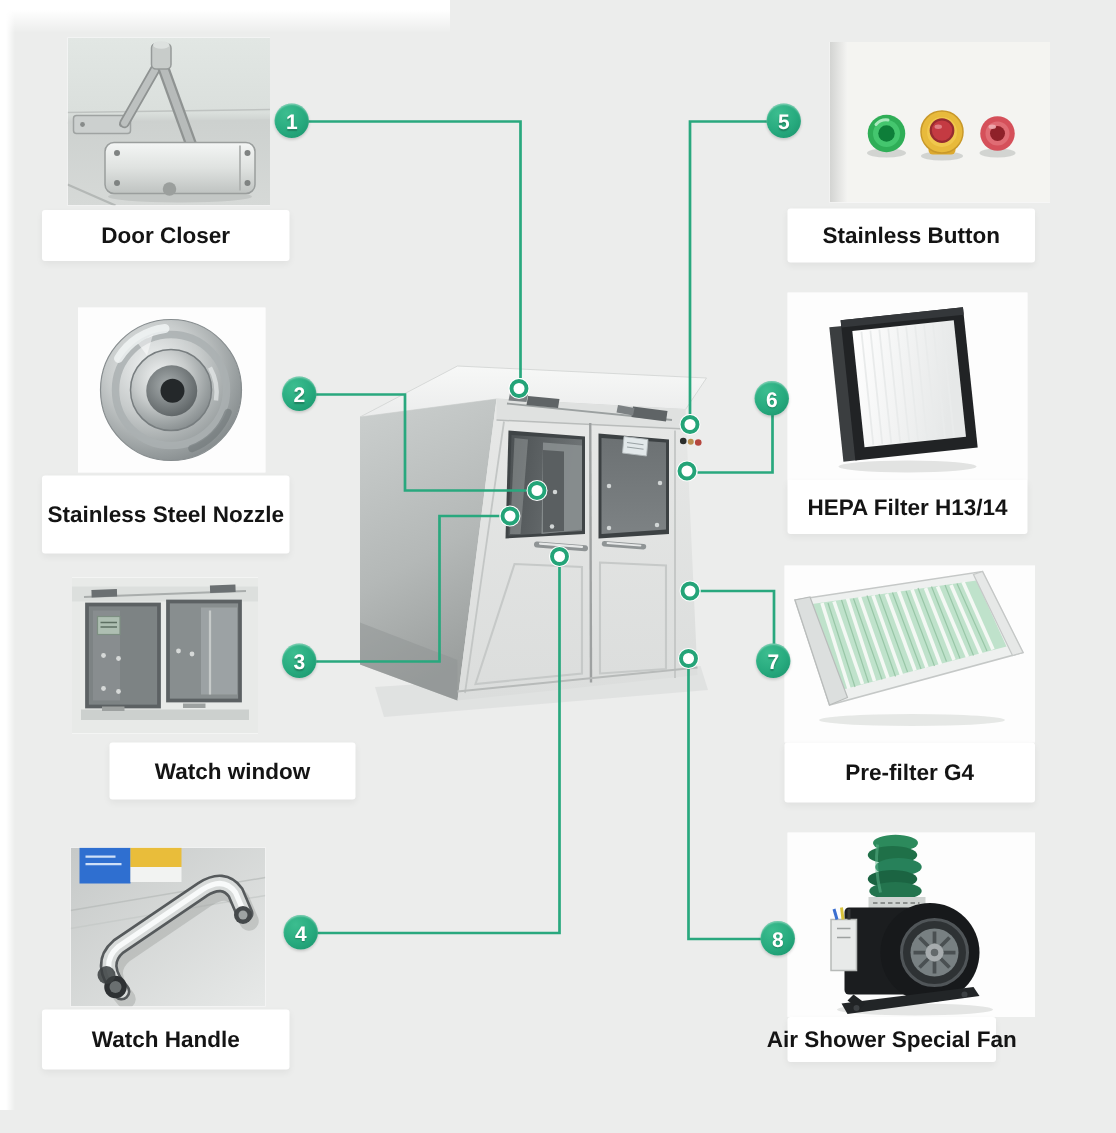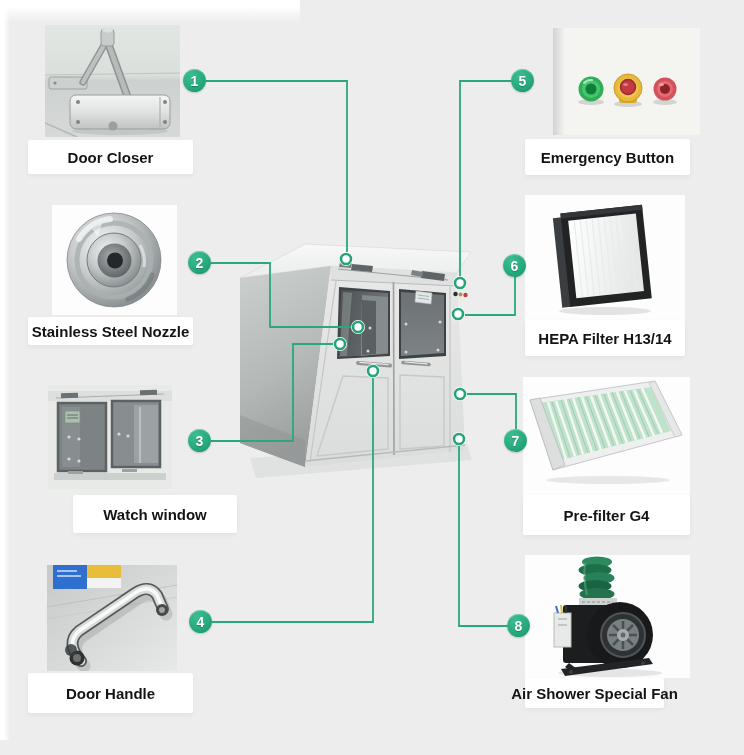--- a/index.html
+++ b/index.html
@@ -30,21 +30,21 @@
     background:radial-gradient(circle at 35% 28%, #3cbd8f 0%, #27aa7e 55%, #18916a 100%);
     box-shadow:0 1px 2px rgba(0,0,0,.18), inset 0 1px 1px rgba(255,255,255,.35);
     display:flex;align-items:center;justify-content:center;
   }
   .badge span{color:#fff;font-size:14px;font-weight:bold;line-height:1;text-shadow:0 1px 1px rgba(0,0,0,.25);}
 
   
   #photo-1{left:45px;top:25px;width:135px;height:112px;}
   #label-1{left:28px;top:140px;width:165px;height:34px;}
   #photo-2{left:52px;top:205px;width:125px;height:110px;}
-  #label-2{left:28px;top:317px;width:165px;height:28px;}
+  #label-2{left:28px;top:317px;width:165px;height:52px;}
   #photo-3{left:48px;top:385px;width:124px;height:104px;}
   #label-3{left:28px;top:495px;width:164px;height:38px;margin-left:45px;}
   #photo-4{left:47px;top:565px;width:130px;height:106px;}
   #label-4{left:28px;top:673px;width:165px;height:40px;}
   #photo-5{left:553px;top:28px;width:147px;height:107px;}
   #label-5{left:525px;top:139px;width:165px;height:36px;}
   #photo-6{left:525px;top:195px;width:160px;height:125px;}
   #label-6{left:525px;top:320px;width:160px;height:36px;border-radius:0 0 2px 2px;box-shadow:0 2px 5px rgba(0,0,0,.05);}
   #photo-7{left:523px;top:377px;width:167px;height:118px;}
   #label-7{left:523px;top:495px;width:167px;height:40px;text-align:right;}
@@ -320,21 +320,21 @@
     <path d="M34,96 Q18,78 32,66 L88,28 Q102,19 110,30 L116,44" fill="none" stroke="#d8dbda" stroke-width="8.5" stroke-linecap="round"></path>
     <path d="M34,96 Q18,78 32,66 L88,28 Q102,19 110,30 L116,44" fill="none" stroke="#f8fafa" stroke-width="3.5" stroke-linecap="round"></path>
     <circle cx="30" cy="93" r="7.5" fill="#2e3133"></circle>
       <circle cx="30" cy="93" r="4" fill="#6a6f70"></circle>
     <circle cx="24" cy="85" r="6" fill="#3a3e40" opacity="0.85"></circle>
     <circle cx="115" cy="45" r="6" fill="#45494b"></circle>
       <circle cx="115" cy="45" r="3" fill="#9ea3a3"></circle>
   </svg>
 </div>
 <div class="label-bar" id="label-4">
-    <span>Door Handle</span>
+    <span>Watch Handle</span>
   </div>
 
 <div class="photo" id="photo-5">
   <svg viewBox="0 0 147 107">
     <defs>
       <linearGradient id="eb-shadow" x1="0" y1="0" x2="1" y2="0">
           <stop offset="0" stop-color="#d2d3d1"></stop>
           <stop offset="1" stop-color="#f4f4f2"></stop>
         </linearGradient>
     </defs>
@@ -353,21 +353,21 @@
     <circle cx="75" cy="59" r="7.5" fill="none" stroke="#962b31" stroke-width="1.5"></circle>
     <ellipse cx="72.5" cy="56.5" rx="2.5" ry="1.5" fill="#e2868c" opacity="0.9"></ellipse>
     <ellipse cx="112" cy="74" rx="12" ry="3" fill="#c9ccc9" opacity="0.8"></ellipse>
     <circle cx="112" cy="61" r="11.5" fill="#d5505a"></circle>
     <circle cx="112" cy="61" r="8" fill="#e06c74"></circle>
     <circle cx="112" cy="61" r="5" fill="#8f2129"></circle>
     <ellipse cx="108.5" cy="56.5" rx="2.5" ry="1.5" fill="#f0aeb3" opacity="0.9"></ellipse>
   </svg>
 </div>
 <div class="label-bar" id="label-5">
-    <span>Emergency Button</span>
+    <span>Stainless Button</span>
   </div>
 
 <div class="photo" id="photo-6">
   <svg viewBox="0 0 160 125">
     <defs>
       <linearGradient id="hf-media" x1="0" y1="0" x2="1" y2="0.3">
           <stop offset="0" stop-color="#ffffff"></stop>
           <stop offset="1" stop-color="#e6e8e8"></stop>
         </linearGradient>
     </defs>

